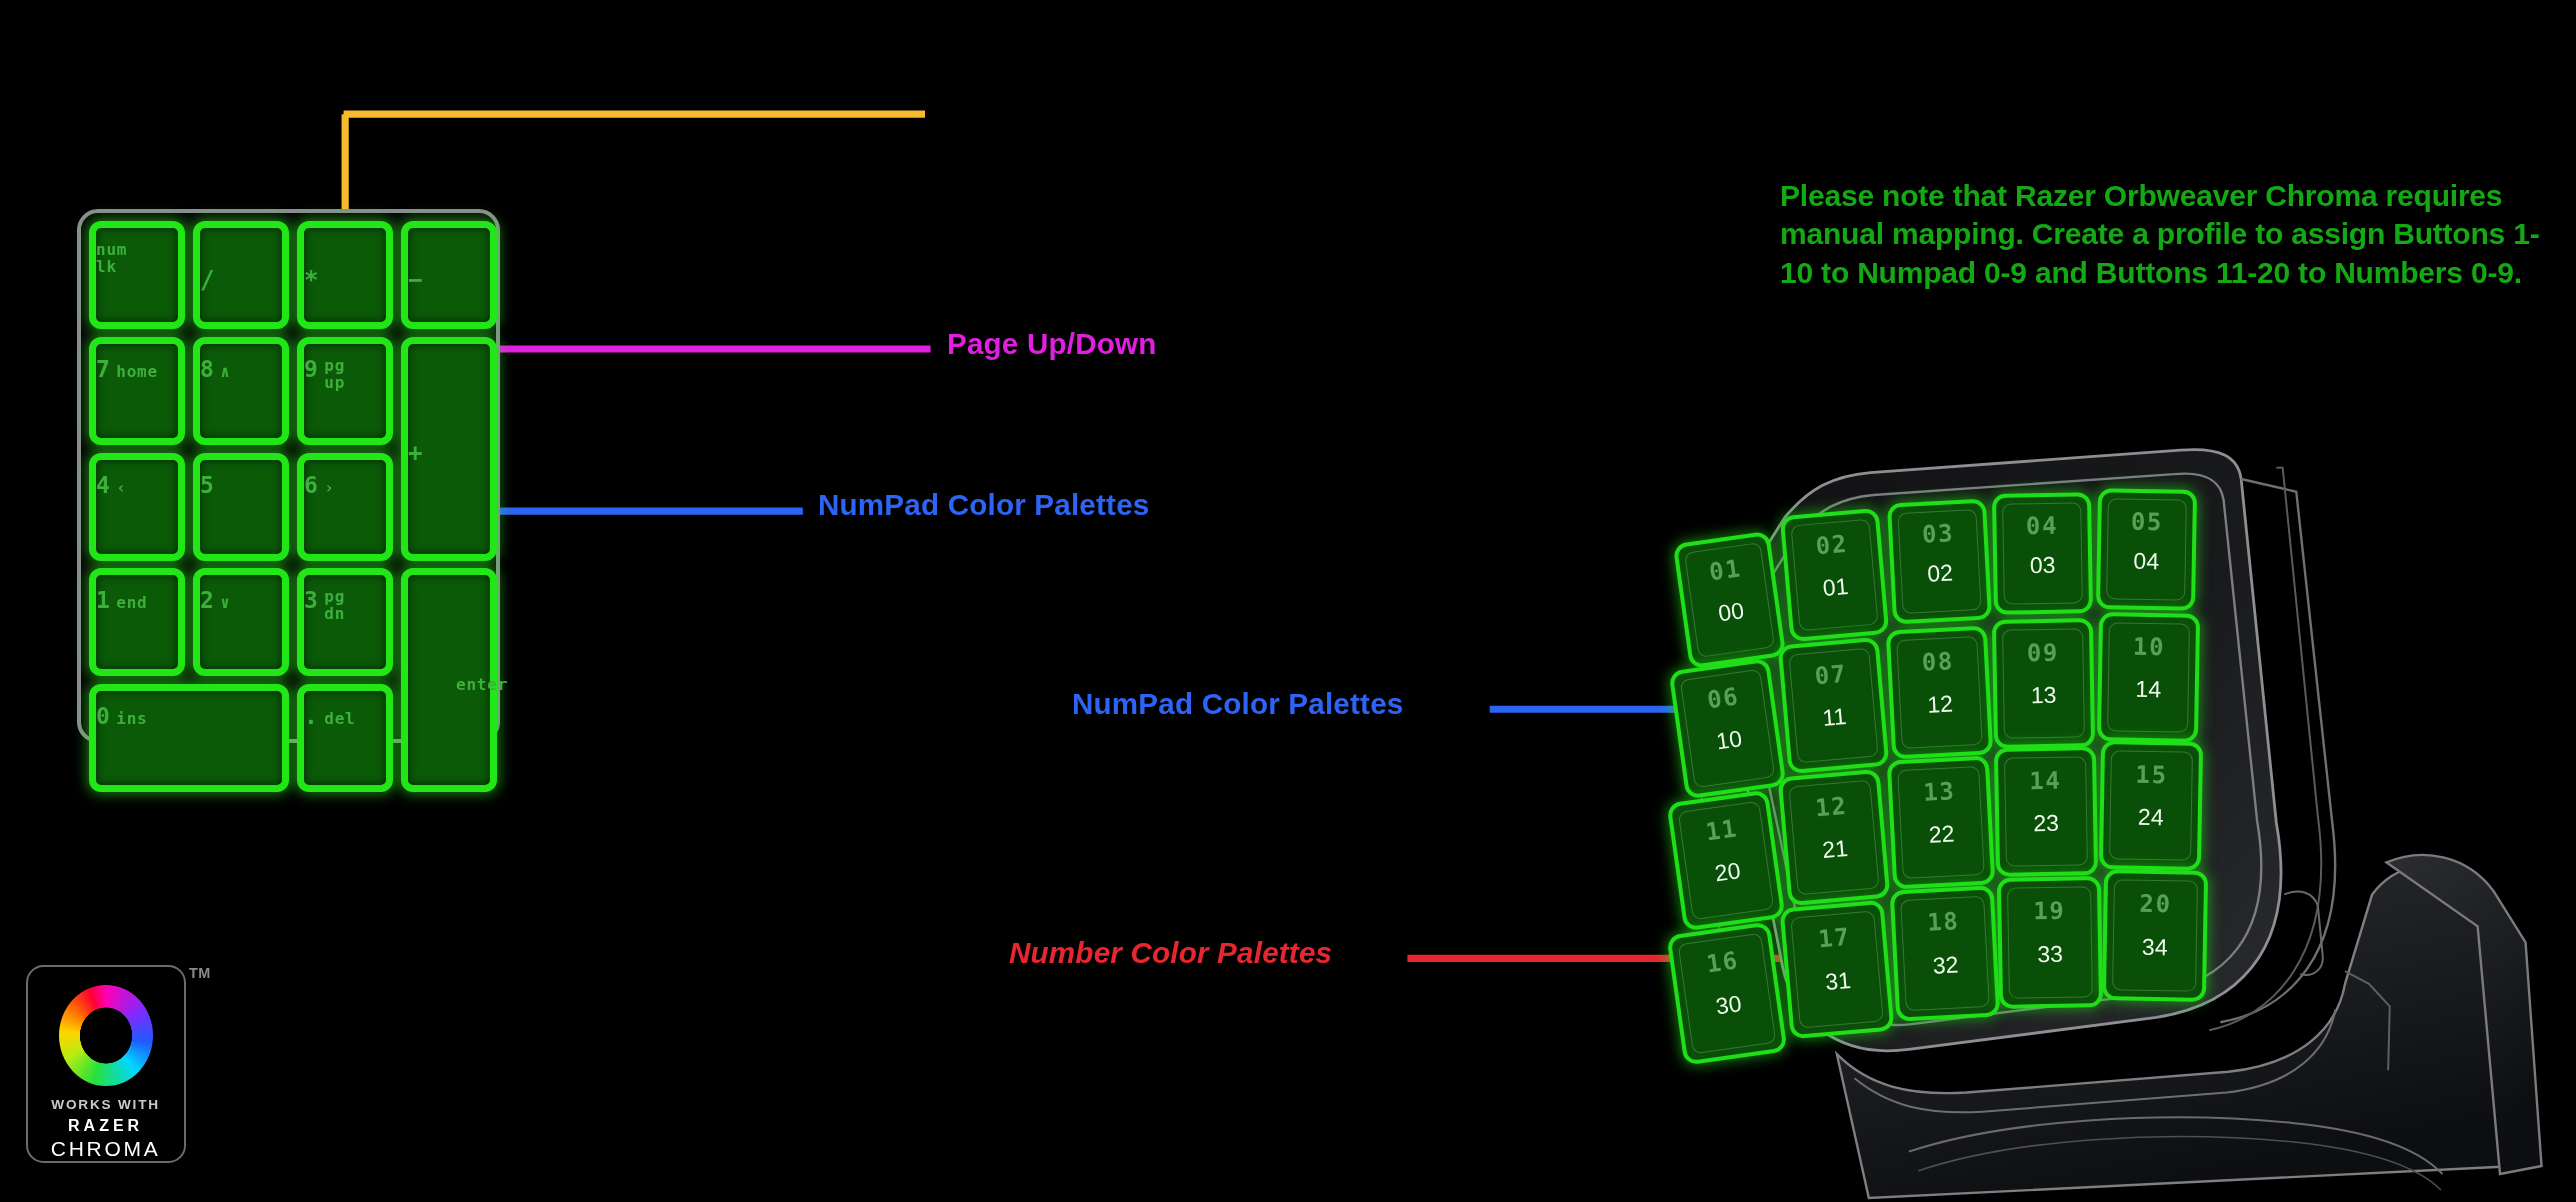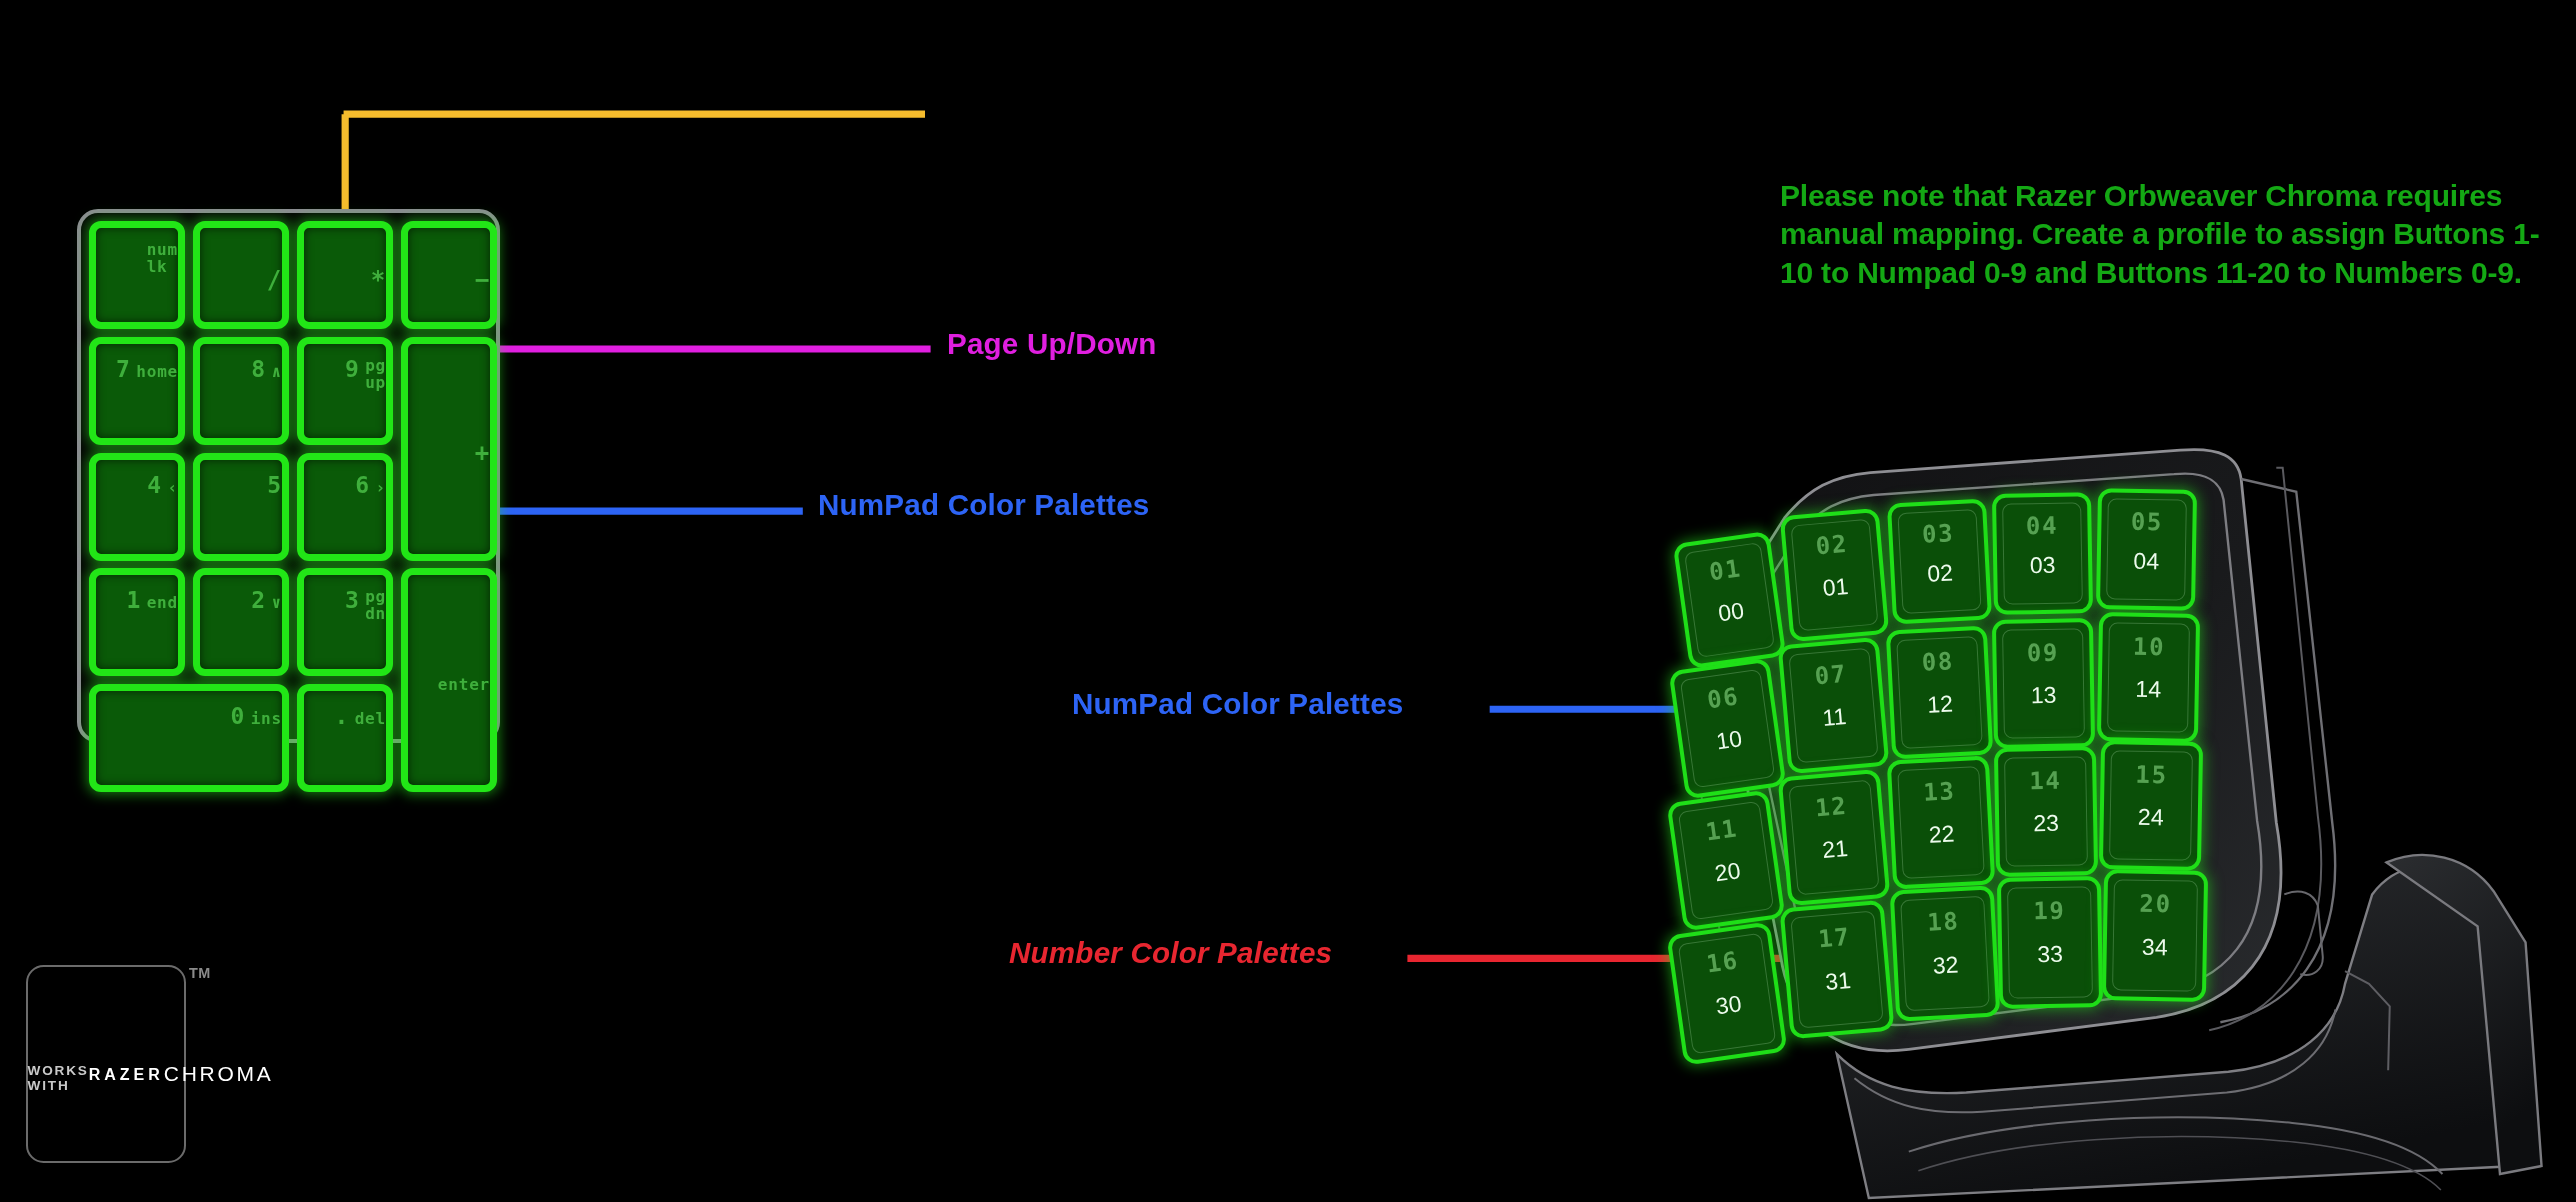--- a/index.html
+++ b/index.html
@@ -22,21 +22,21 @@
   .np-key {
     position: absolute;
     background: #0a5a08;
     border: 7.2px solid #22e617;
     border-radius: 12px;
     box-shadow: 0 0 12.8px 1.6px rgba(40,235,30,.55),
                 inset 0 0 9.6px rgba(0,0,0,.6);
   }
   .np-label {
     position: absolute; left: 0; right: 0;
-    display: flex; align-items: baseline; justify-content: flex-end;
+    display: flex; align-items: baseline; justify-content: flex-start;
     gap: 5.6px;
     color: #3faf3c;
     font-family: "DejaVu Sans Mono", monospace;
     letter-spacing: 0.8px;
     line-height: 1;
     pointer-events: none;
   }
   .np-num { font-size: 23px; font-weight: 700; }
   .np-sub { font-size: 16px; font-weight: 700; text-align: left; }
   .np-sub.two { line-height: 1.02; }
@@ -95,21 +95,21 @@
     line-height: 1.28;
     letter-spacing: -0.2px;
   }
 
   
   #razer-badge {
     position: absolute; left: 25.6px; top: 965px;
     width: 160px; height: 198px;
     border: 2.4px solid #6b6b6b; border-radius: 17.6px;
     background: #000;
-    display: flex; flex-direction: row; align-items: center;
+    display: flex; flex-direction: column; align-items: center;
     padding-top: 17.6px;
   }
   #razer-ring {
     width: 94px; height: 118px; border-radius: 50%;
     background:
       radial-gradient(closest-side, #000 0 55%, transparent 56%),
       conic-gradient(from 0deg,
         #ff00b4 0deg, #7c2bff 55deg, #1f5cff 100deg,
         #00d8ff 140deg, #27e03a 195deg, #b9ec12 240deg,
         #ffd400 275deg, #ff6a00 310deg, #ff0033 340deg, #ff00b4 360deg);

